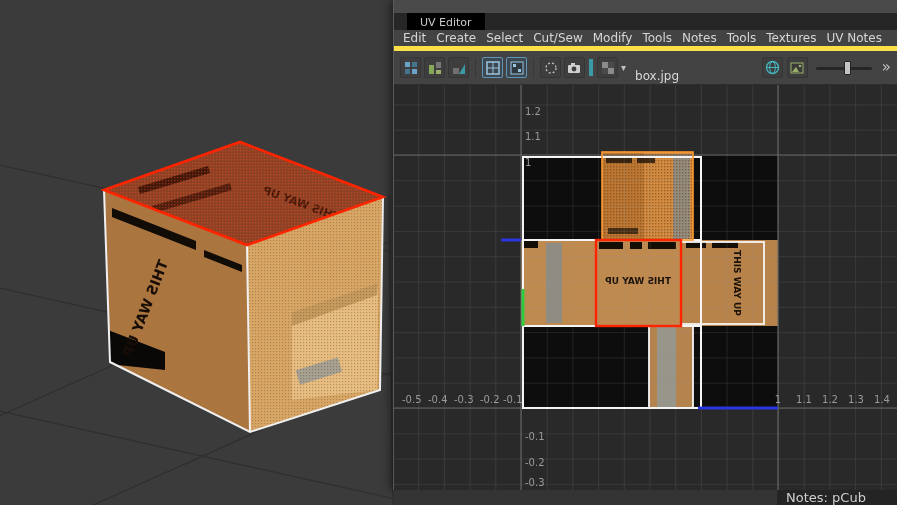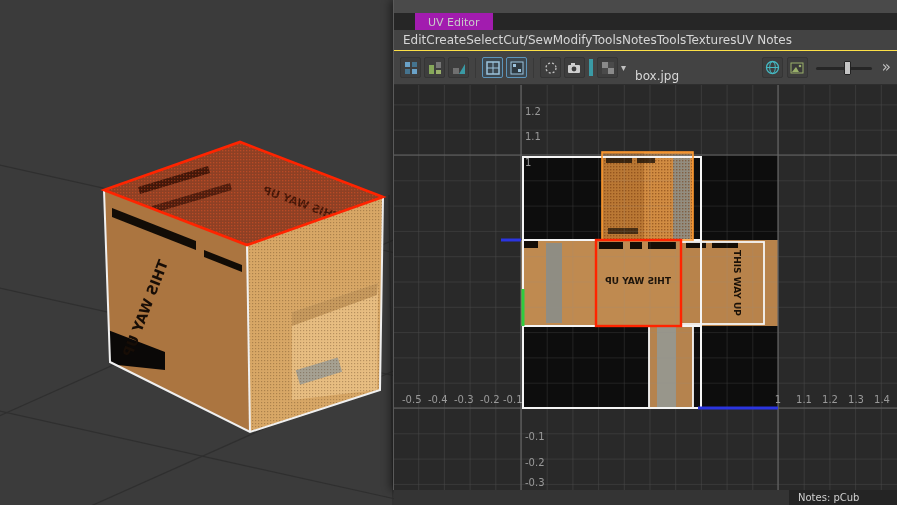--- a/index.html
+++ b/index.html
@@ -4,43 +4,43 @@
 <style>
   *{box-sizing:border-box;margin:0;padding:0}
   html,body{width:897px;height:505px;overflow:hidden;background:#2b2b2b}
   #root{position:relative;width:897px;height:505px;background:#3b3b3b;font-family:"DejaVu Sans",sans-serif;overflow:hidden}
   #viewport3d{position:absolute;left:0;top:0}
 
   
   #uv-window{position:absolute;left:393px;top:0;width:504px;height:490px;background:#434343;border-left:1px solid #5a5a5a;box-shadow:-3px 0 8px rgba(0,0,0,.45)}
   #uv-frame-top{height:13px;background:#4a4a4a}
   #uv-titlebar{height:17px;background:#262626;display:flex;align-items:stretch}
-  .uv-tab{background:#a21caf;color:#c9c9c9;font-size:11px;padding:2px 13px 0 13px;margin-left:21px;display:flex;align-items:center}
-  #uv-menubar{height:21px;background:#434343;display:flex;align-items:center;padding:0 0 0 9px;border-bottom:1px solid #fde047}
+  .uv-tab{background:#000000;color:#c9c9c9;font-size:11px;padding:2px 13px 0 13px;margin-left:13px;display:flex;align-items:center}
+  #uv-menubar{height:21px;background:#434343;display:flex;align-items:center;padding:0 0 0 9px;gap:10px;border-bottom:5px solid #fde047}
   .menu-item{font-size:12px;color:#d6d6d6;white-space:nowrap;cursor:default}
   #uv-toolbar{height:34px;background:#434343;display:flex;align-items:center;padding:0 4px 0 6px;gap:3px;border-bottom:1px solid #2e2e2e}
   .ticon{width:21px;height:21px;background:#3e3e3e;border:1px solid #353535;border-radius:2px;display:flex;align-items:center;justify-content:center;flex:none}
   .ticon.active{border:1px solid #5d95bb;background:#3c4851}
   .tsep{width:1px;height:20px;background:#383838;margin:0 3px;flex:none}
   .teal-bar{width:4px;height:17px;background:#3a9aa5;margin:0 1px;flex:none}
   .tglyph{font-size:10px;color:#c0c0c0;line-height:1}
   #texture-name{font-size:12px;color:#d8d8d8;margin:16px 8px 0 6px;white-space:nowrap}
   #right-cluster{margin-left:auto;display:flex;align-items:center;gap:4px}
   #exposure-slider{width:56px;height:14px;position:relative;margin:0 4px}
   #exposure-slider .groove{position:absolute;left:0;right:0;top:6px;height:3px;background:#262626;border-radius:2px}
   #exposure-slider .handle{position:absolute;left:28px;top:0;width:7px;height:14px;background:#c4c4c4;border:1px solid #222;border-radius:1px}
   #expand-chevrons{font-size:15px;color:#c4c4c4;margin:0 2px 2px 2px}
 
   #uv-canvas{position:relative;height:405px;background:#737373;overflow:hidden}
   #uv-statusbar{position:absolute;left:0;right:0;bottom:0;height:21px;background:rgba(10,10,10,.62);display:flex;justify-content:flex-end;align-items:center;padding-right:5px}
   #uv-statusbar span{font-size:11px;font-weight:bold;color:#e6e6e6;white-space:nowrap}
 
   
   #notes-bar{position:absolute;left:394px;top:490px;width:503px;height:15px;background:#343434}
-  #notes-chip{position:absolute;right:0;top:0;width:108px;height:15px;background:#242424;color:#cfcfcf;font-size:10px;display:flex;align-items:center;padding-left:9px;overflow:hidden}
+  #notes-chip{position:absolute;right:0;top:0;width:120px;height:15px;background:#242424;color:#cfcfcf;font-size:13px;display:flex;align-items:center;padding-left:9px;overflow:hidden}
 
   svg text{font-family:"DejaVu Sans",sans-serif}
 </style>
 </head>
 <body>
 
 <div id="root">
 
   <svg id="viewport3d" width="897" height="505" viewBox="0 0 897 505">
     <defs>

